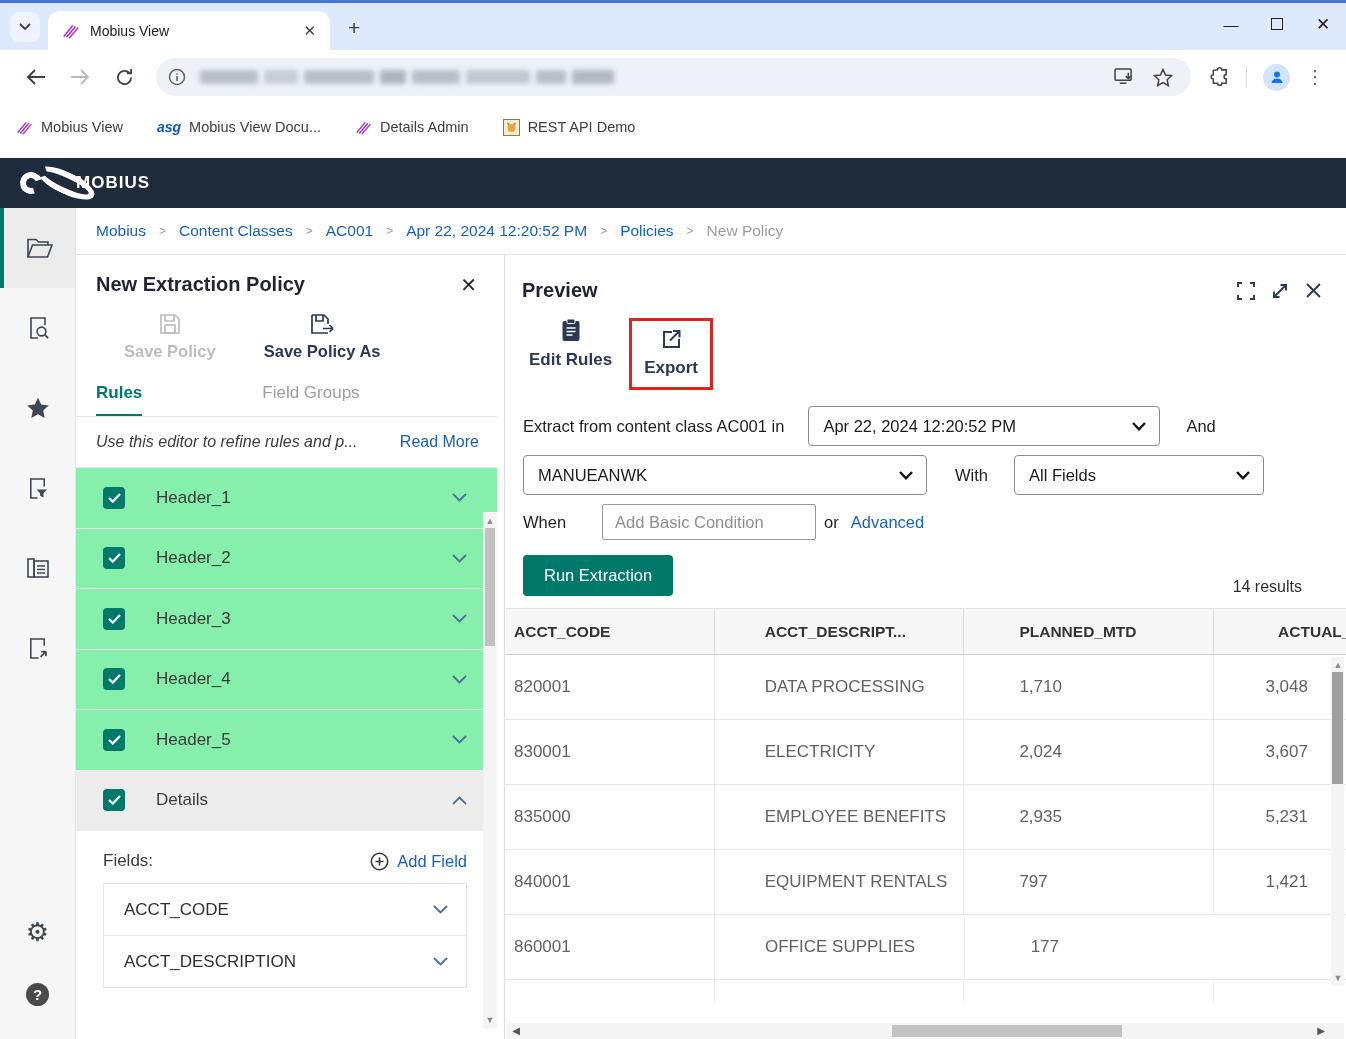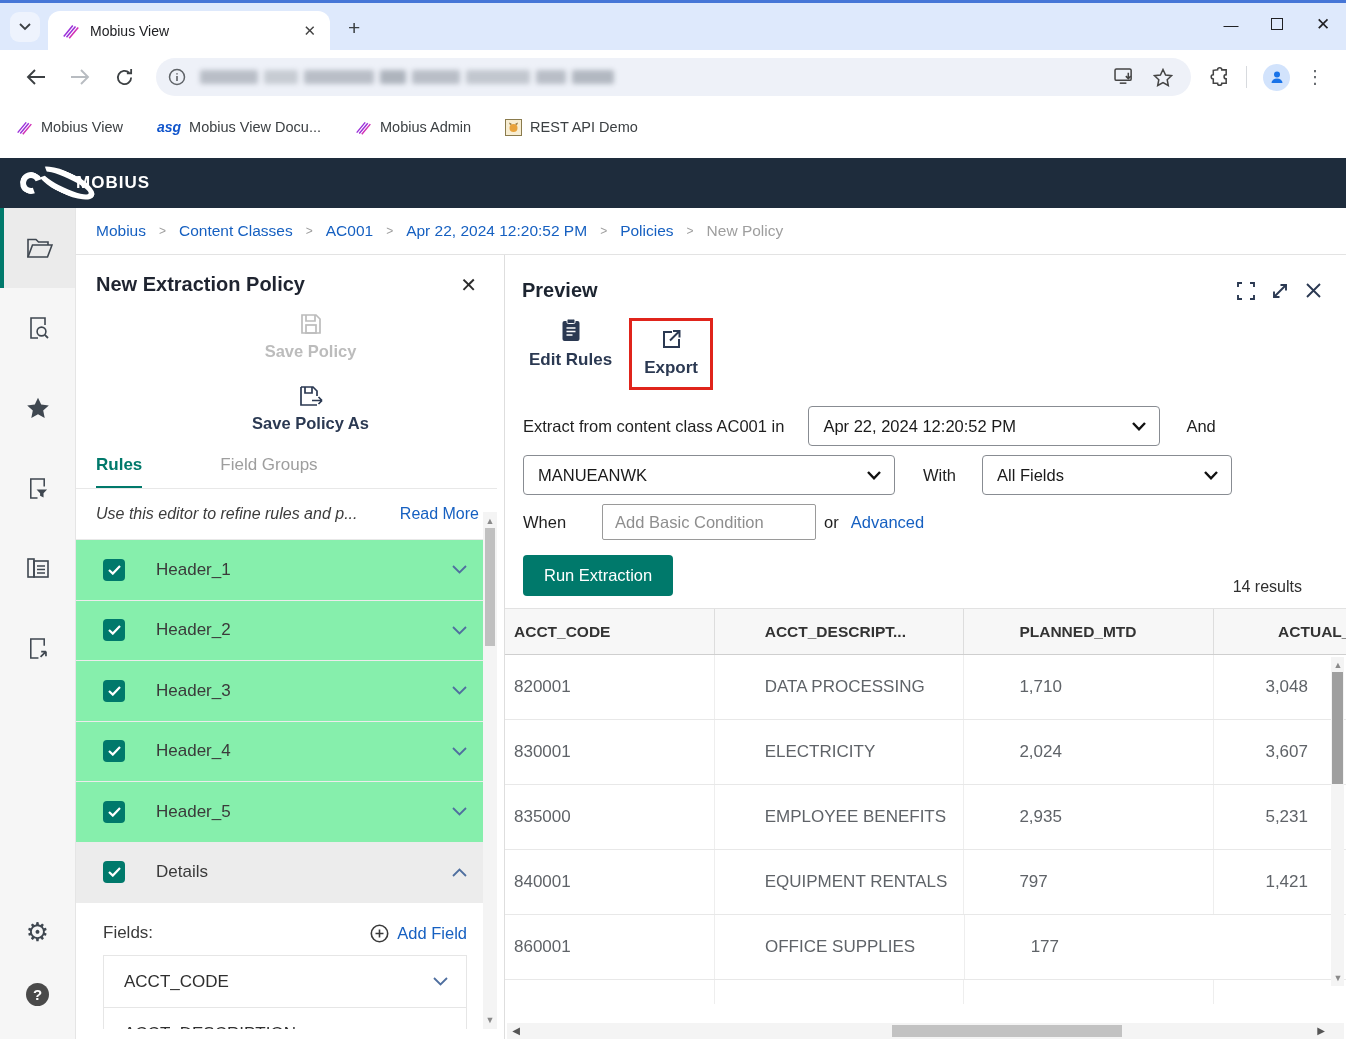--- a/index.html
+++ b/index.html
@@ -63,25 +63,25 @@
   .rail-item.active{background:#ebebeb; border-left:4px solid var(--accent-teal);}
   .rail-bottom{position:absolute; left:0; right:0; bottom:14px;}
   .help-circle{width:23px; height:23px; border-radius:50%; background:#4a4a4a; color:#fff; font-weight:bold; font-size:15px; display:flex; align-items:center; justify-content:center; margin:0 auto;}
   .gear{font-size:26px; color:var(--rail-icon); text-align:center; line-height:1;}
 
   
   .policy-panel{position:absolute; left:76px; top:255px; width:421px; bottom:10px; background:#fff; overflow:hidden;}
   .pp-head{display:flex; align-items:flex-start; padding:18px 18px 0 20px;}
   .pp-title{font-size:20px; font-weight:bold; color:#1f2430; flex:1;}
   .pp-close{font-size:20px; color:#2b2b2b; padding:0 2px;}
-  .pp-actions{display:flex; gap:24px; padding:16px 0 16px 48px;flex-direction:column;}
+  .pp-actions{display:flex; gap:48px; padding:16px 0 16px 48px;}
   .pp-action{display:flex; flex-direction:column; align-items:center; gap:7px; font-size:16.5px; font-weight:bold;}
   .pp-action.disabled{color:#bcbcbc;}
   .pp-action.enabled{color:var(--icon-navy);justify-content:center;}
-  .pp-tabs{display:flex; gap:78px; padding:6px 0 0 20px; border-bottom:1px solid #e8e8e8;}
+  .pp-tabs{display:flex; gap:120px; padding:6px 0 0 20px; border-bottom:1px solid #e8e8e8;}
   .pp-tab{font-size:17px; padding-bottom:11px;}
   .pp-tab.active{color:var(--accent-teal); font-weight:bold; border-bottom:2px solid var(--accent-teal);}
   .pp-tab.inactive{color:#9e9e9e;}
   .pp-info{display:flex; align-items:center; padding:16px 18px 16px 20px; border-bottom:1px solid #e8e8e8;}
   .pp-info-text{font-size:16px; color:#3c3c3c; flex:1;font-style:italic;}
   .pp-readmore{font-size:16px; color:var(--link-blue); white-space:nowrap;}
   .rule-row{height:60.5px; display:flex; align-items:center; padding:0 30px 0 27px; border-bottom:1px solid #ececec; background:#86efac;}
   .rule-row.expanded{background:#ececec;}
   .checkbox{width:22px; height:22px; border-radius:4px; background:var(--accent-teal); display:flex; align-items:center; justify-content:center; flex:none;}
   .rule-label{font-size:17px; color:#3a3a3a; margin-left:31px; flex:1;}
@@ -101,21 +101,21 @@
   .pv-title{font-size:20px; font-weight:bold; color:#1c2430; flex:1;}
   .pv-winicons{display:flex; align-items:center; gap:16px;}
   .pv-toolbar{display:flex; align-items:flex-start; margin:16px 0 0 24px;}
   .pv-btn{display:flex; flex-direction:column; align-items:center; gap:8px; font-size:17px; font-weight:bold; color:var(--icon-navy);}
   .export-annotation{border:3px solid var(--annotation-red); padding:7px 12px 9px; margin-left:17px;}
   .pv-controls{padding-left:18px; margin-top:16px;}
   .ctl-row{display:flex; align-items:center; margin-bottom:9px;}
   .ctl-label{font-size:16.5px; color:#1f1f1f;}
   .select{border:1px solid #888c92; border-radius:4px; height:40px; display:flex; align-items:center; justify-content:space-between; padding:0 13px 0 14px; font-size:16.5px; color:#1a1a1a; background:#fff;}
   .sel-snapshot{width:352px; margin-left:24px;}
-  .sel-report{width:372px;}
+  .sel-report{width:404px;}
   .sel-fields{width:250px; margin-left:26px;}
   .with-label{margin-left:28px;}
   .cond-input{width:214px; height:36px; border:1px solid #9a9a9a; border-radius:2px; margin-left:36px; padding:0 12px; font-size:16.5px; font-family:inherit; color:#1a1a1a;}
   .cond-input::placeholder{color:#8e8e8e;}
   .or-label{margin-left:8px;}
   .advanced{color:var(--link-blue); font-size:16.5px; margin-left:12px;}
   .and-label{margin-left:26px;}
   .run-row{display:flex; justify-content:space-between; align-items:flex-end; margin:15px 44px 0 18px;gap:6px;}
   .run-btn{background:var(--accent-teal); color:#fff; font-size:16.5px; border:none; border-radius:4px; padding:11px 21px; font-family:inherit;}
   .results-count{font-size:16px; color:#2f2f2f;}
@@ -250,21 +250,21 @@
   <span class="bm">
     <svg width="17" height="17" viewBox="0 0 20 20">
         <g stroke="#9b30d9" stroke-width="1.7" fill="none">
           <path d="M2 16 L12 4"></path>
           <path d="M5 17 L15 5"></path>
         </g>
         <g stroke="#d12fb4" stroke-width="1.7" fill="none">
           <path d="M8 18 L18 6"></path>
         </g>
       </svg>
-    <span>Mobius Admin</span>
+    <span>Details Admin</span>
   </span>
   <span class="bm">
     <span class="tomcat">
       <svg width="13" height="11" viewBox="0 0 13 11">
           <circle cx="6.5" cy="6" r="4" fill="#e8a33d"></circle>
           <path d="M3 3 L2 0.5 L5 2 Z" fill="#8a6a2f"></path>
           <path d="M10 3 L11 0.5 L8 2 Z" fill="#8a6a2f"></path>
         </svg>
     </span>
     <span>REST API Demo</span>

